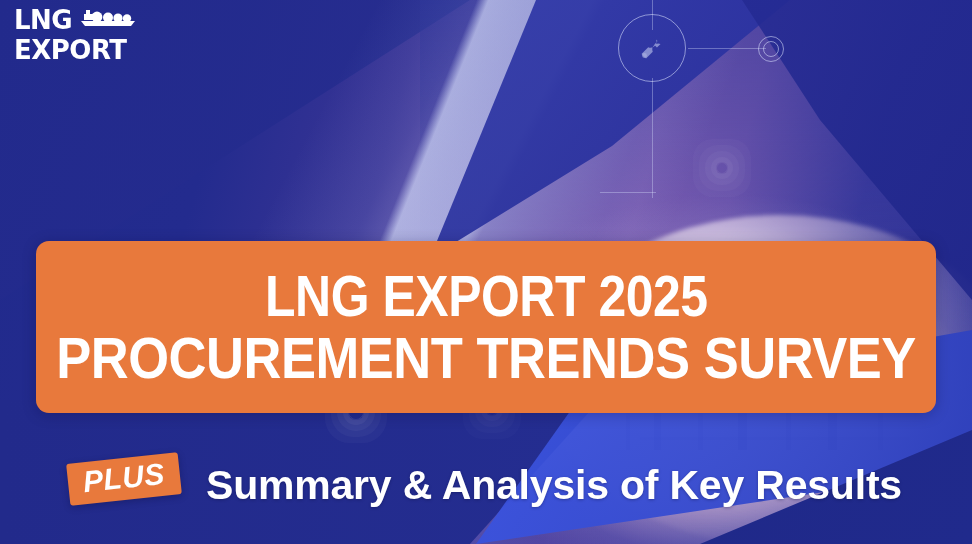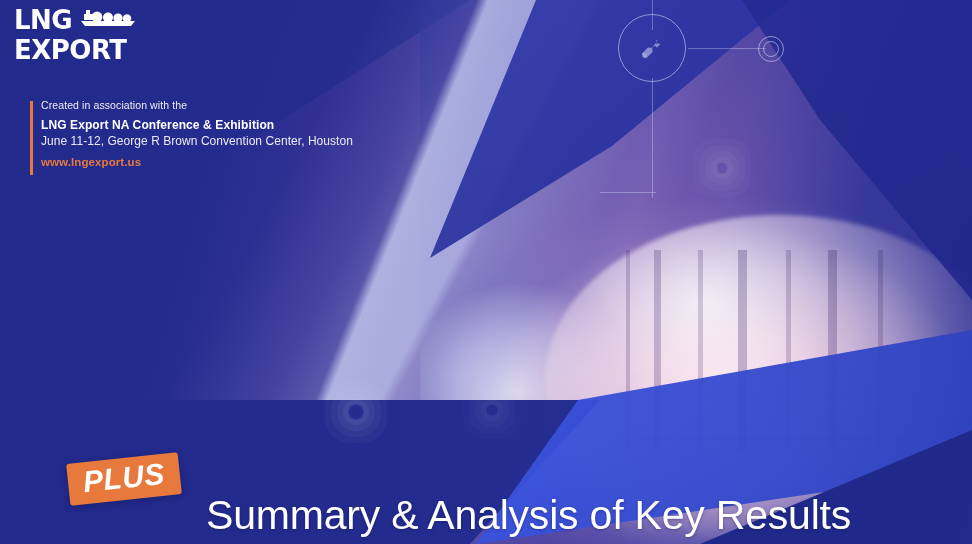--- a/index.html
+++ b/index.html
@@ -185,24 +185,23 @@
   .plus-badge{
     position:absolute;left:68px;top:458px;
     background:#E8793C;color:#ffffff;
     font-size:30px;font-weight:bold;font-style:italic;
     padding:3px 15px 5px 15px;border-radius:3px;
     transform:rotate(-6deg);letter-spacing:.5px;
     box-shadow:0 2px 7px rgba(10,12,60,.32);
   }
   .subtitle{
     position:absolute;left:206px;top:462px;
-    font-size:41px;color:#ffffff;font-weight:normal;
+    font-size:41px;color:#ffffff;font-weight:bold;
     letter-spacing:-.2px;white-space:nowrap;
     text-shadow:0 1px 3px rgba(12,14,60,.35);
-    margin-top:30px;
   }
 </style>
 </head>
 <body>
 
 <div id="poster">
 
   <div class="bg-layer bg-base"></div>
   <div class="bg-layer tri-l"></div>
   <div class="bg-layer bg-photo"></div>
@@ -246,25 +245,22 @@
         <rect x="7" y="2" width="4" height="8" fill="#fff"></rect>
         <rect x="5" y="6" width="9" height="6" fill="#fff"></rect>
         <path d="M2 13 h54 l-4 5 H6 z" fill="#fff"></path>
       </svg>
     </div>
     <div class="logo-row">
       <span class="logo-word ln2">EXPORT</span>
     </div>
   </div>
 
-  <div class="assoc">
-    <div class="assoc-bar"></div>
-    <p class="assoc-pre">Created in association with the</p>
-    <p class="assoc-name">LNG Export NA Conference &amp; Exhibition</p>
-    <p class="assoc-venue">June 11-12, George R Brown Convention Center, Houston</p>
-    <p class="assoc-url">www.lngexport.us</p>
+
+  <div class="banner">
+    <div class="banner-l1">LNG EXPORT 2025</div>
+    <div class="banner-l2">PROCUREMENT TRENDS SURVEY</div>
   </div>
-
 
   <div class="plus-badge">PLUS</div>
   <div class="subtitle">Summary &amp; Analysis of Key Results</div>
 
 </div>
 
 </body></html>

